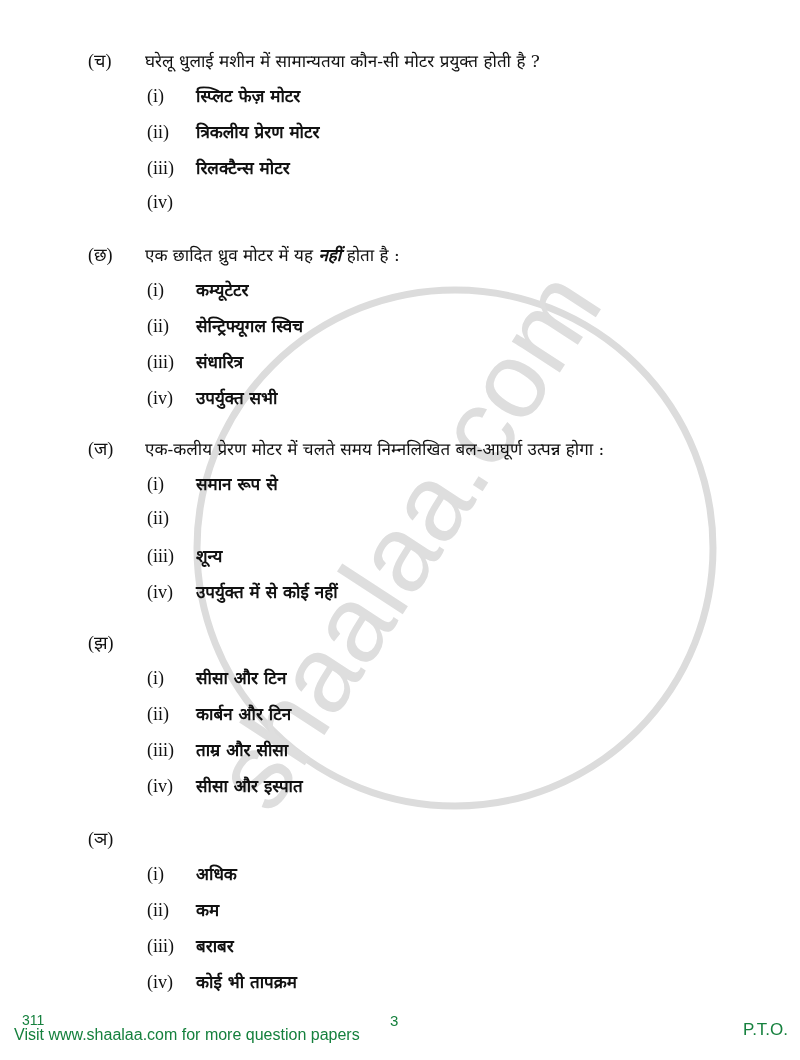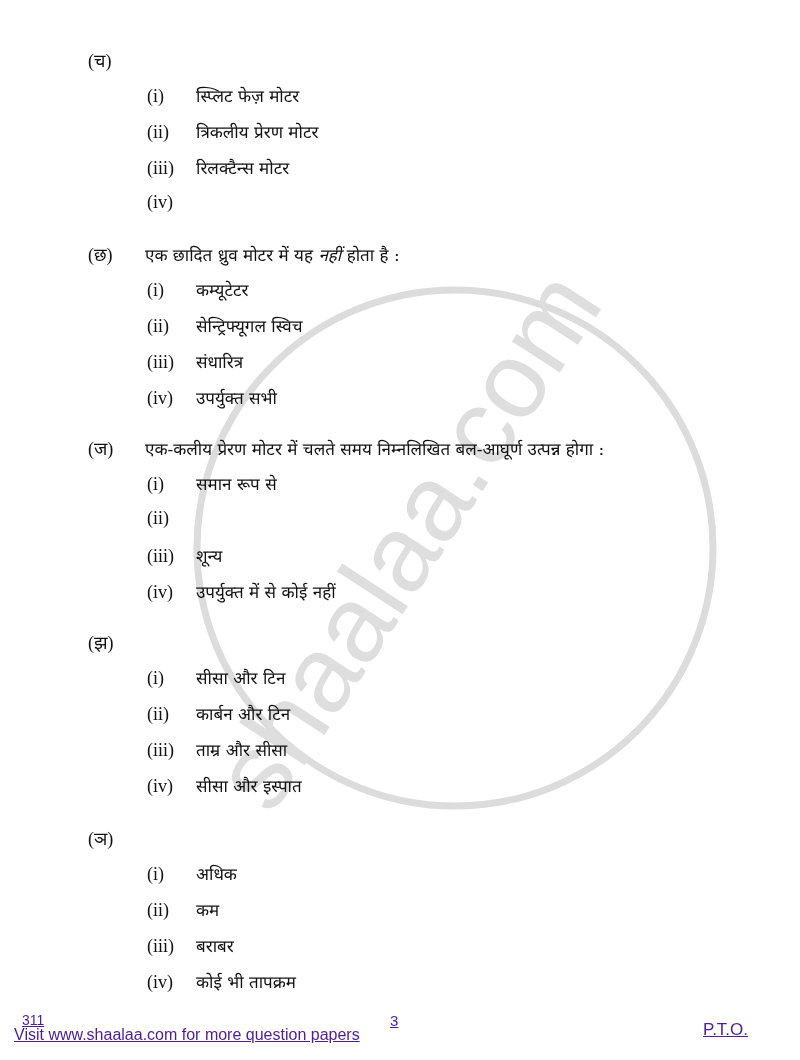--- a/index.html
+++ b/index.html
@@ -4,43 +4,44 @@
 <style>
   html, body { margin: 0; padding: 0; background: #ffffff; }
   body { width: 800px; height: 1060px; position: relative; overflow: hidden;
          font-family: "DejaVu Serif", "Liberation Serif", serif; color: #111; }
   .watermark { position: absolute; left: 0; top: 0; width: 800px; height: 1060px; pointer-events: none; z-index: 0; }
   .page { position: absolute; left: 0; top: 0; width: 800px; height: 1060px; z-index: 1; }
   .question { position: absolute; left: 88px; width: 640px; }
   .q-row { display: flex; align-items: baseline; height: 36px; font-size: 17px; }
   .q-num { width: 57px; font-family: "Liberation Serif", serif; font-size: 18px; }
   .q-text { flex: 1; white-space: nowrap; }
-  .q-text em { font-style: italic; font-weight: normal; }
+  .q-text em { font-style: italic; font-weight: bold; }
   .opt-row { display: flex; align-items: baseline; height: 36px; margin-left: 59px; font-size: 17px; }
   .opt-num { width: 49px; font-family: "Liberation Serif", serif; font-size: 18px; }
-  .opt-text { white-space: nowrap; }
-  .footer { position: absolute; font-family: "Liberation Sans", sans-serif; color: #4c1d95; text-decoration: underline; }
+  .opt-text { white-space: nowrap; font-weight: bold; }
+  .footer { position: absolute; font-family: "Liberation Sans", sans-serif; color: #15803d; }
   .footer-code { left: 22px; top: 1012px; font-size: 14px; }
   .footer-page { left: 390px; top: 1012px; font-size: 15px; }
-  .footer-pto { left: 703px; top: 1020px; font-size: 17px; }
+  .footer-pto { left: 743px; top: 1020px; font-size: 17px; }
   .footer-visit { left: 14px; top: 1026px; font-size: 16px; }
 </style>
 </head>
 <body>
 
 <svg class="watermark" width="800" height="1060" viewBox="0 0 800 1060">
   <circle cx="455" cy="548" r="258" fill="none" stroke="#dcdcdc" stroke-width="7"></circle>
   <text x="0" y="0" transform="translate(438,560) rotate(-57)" text-anchor="middle" font-family="Liberation Sans, sans-serif" font-size="108" fill="#dedede">shaalaa.com</text>
 </svg>
 
 <div class="page">
 
   <div class="question" style="top:48px;">
     <div class="q-row">
       <span class="q-num">(च)</span>
+      <span class="q-text">घरेलू धुलाई मशीन में सामान्यतया कौन-सी मोटर प्रयुक्त होती है ?</span>
     </div>
     <div class="opt-row">
       <span class="opt-num">(i)</span>
       <span class="opt-text">स्प्लिट फेज़ मोटर</span>
     </div>
     <div class="opt-row">
       <span class="opt-num">(ii)</span>
       <span class="opt-text">त्रिकलीय प्रेरण मोटर</span>
     </div>
     <div class="opt-row">

